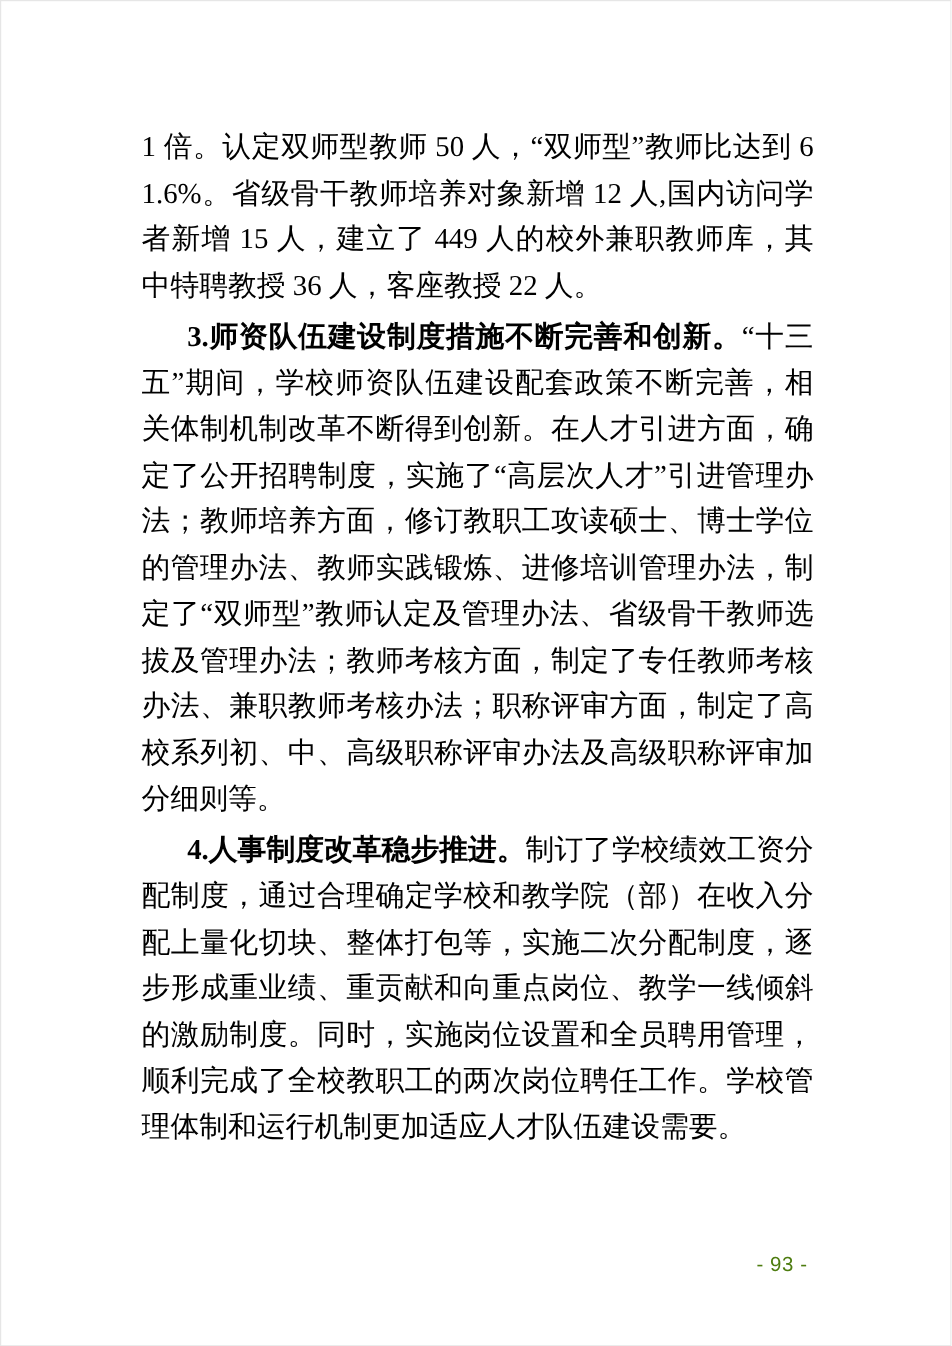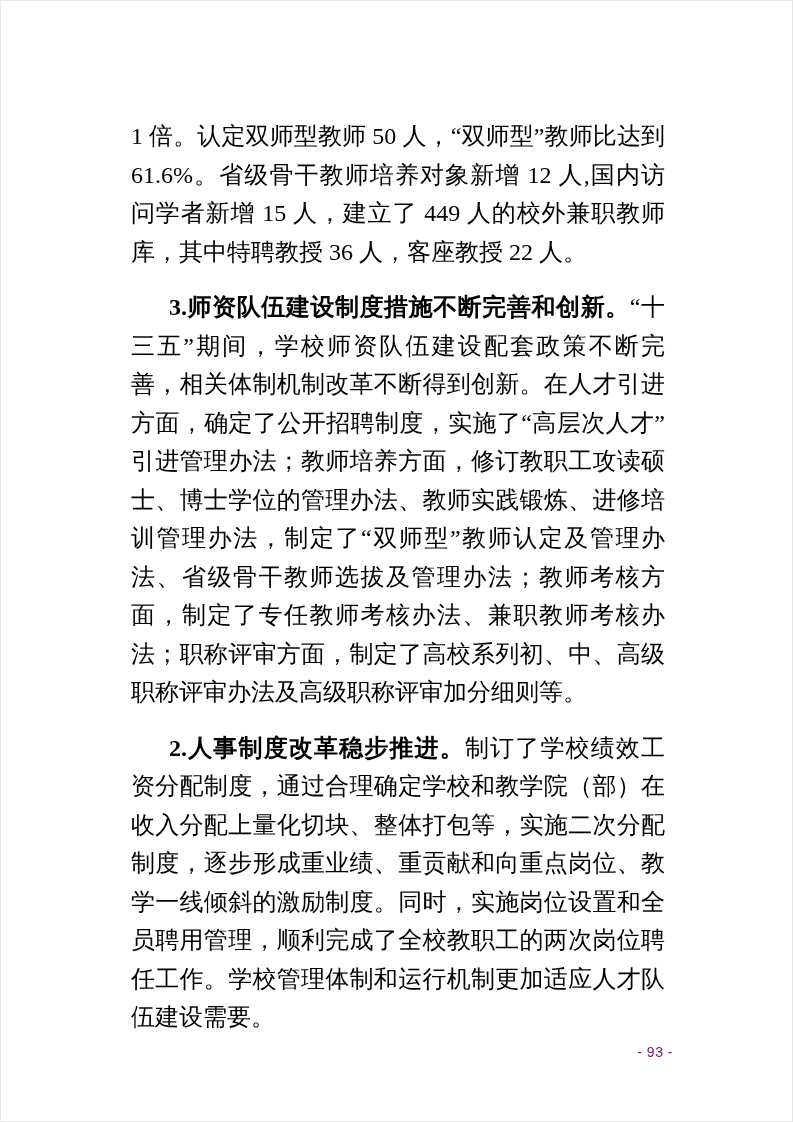--- a/index.html
+++ b/index.html
@@ -21,48 +21,48 @@
   .text-block {
     position: absolute;
     left: 113px;
     top: 99px;
     width: 568px;
     color: #000000;
     font-size: 24px;
     line-height: 38.5px;
   }
   .para {
-    margin: 17px;
+    margin: 4px;
     text-align: justify;
     text-justify: inter-ideograph;
     word-break: break-all;
   }
   .para.indent {
     text-indent: 38px;
   }
   
   .para.continues {
     text-align-last: justify;
   }
   .para .bold {
     font-weight: bold;
   }
   .page-number {
     position: absolute;
     top: 1043px;
     right: 119px;
     font-family: "Liberation Sans", "DejaVu Sans", sans-serif;
-    font-size: 14px;
+    font-size: 17px;
     letter-spacing: 0.5px;
-    color: #701a75;
+    color: #4d7c0f;
   }
 </style>
 </head>
 <body>
 
 <div class="page">
   <div class="text-block" id="text-block">
       <p class="para"><span>1 倍。认定双师型教师 50 人，“双师型”教师比达到 61.6%。省级骨干教师培养对象新增 12 人,国内访问学者新增 15 人，建立了 449 人的校外兼职教师库，其中特聘教授 36 人，客座教授 22 人。</span></p>
       <p class="para indent"><span class="bold">3.师资队伍建设制度措施不断完善和创新。</span><span>“十三五”期间，学校师资队伍建设配套政策不断完善，相关体制机制改革不断得到创新。在人才引进方面，确定了公开招聘制度，实施了“高层次人才”引进管理办法；教师培养方面，修订教职工攻读硕士、博士学位的管理办法、教师实践锻炼、进修培训管理办法，制定了“双师型”教师认定及管理办法、省级骨干教师选拔及管理办法；教师考核方面，制定了专任教师考核办法、兼职教师考核办法；职称评审方面，制定了高校系列初、中、高级职称评审办法及高级职称评审加分细则等。</span></p>
-      <p class="para indent"><span class="bold">2.人事制度改革稳步推进。</span><span>制订了学校绩效工资分配制度，通过合理确定学校和教学院（部）在收入分配上量化切块、整体打包等，实施二次分配制度，逐步形成重业绩、重贡献和向重点岗位、教学一线倾斜的激励制度。同时，实施岗位设置和全员聘用管理，顺利完成了全校教职工的两次岗位聘任工作。学校管理体制和运行机制更加适应人才队伍建设需要。</span></p>
+      <p class="para indent"><span class="bold">4.人事制度改革稳步推进。</span><span>制订了学校绩效工资分配制度，通过合理确定学校和教学院（部）在收入分配上量化切块、整体打包等，实施二次分配制度，逐步形成重业绩、重贡献和向重点岗位、教学一线倾斜的激励制度。同时，实施岗位设置和全员聘用管理，顺利完成了全校教职工的两次岗位聘任工作。学校管理体制和运行机制更加适应人才队伍建设需要。</span></p>
     </div>
   <div class="page-number">- 93 -</div>
 </div>
 
 </body></html>

